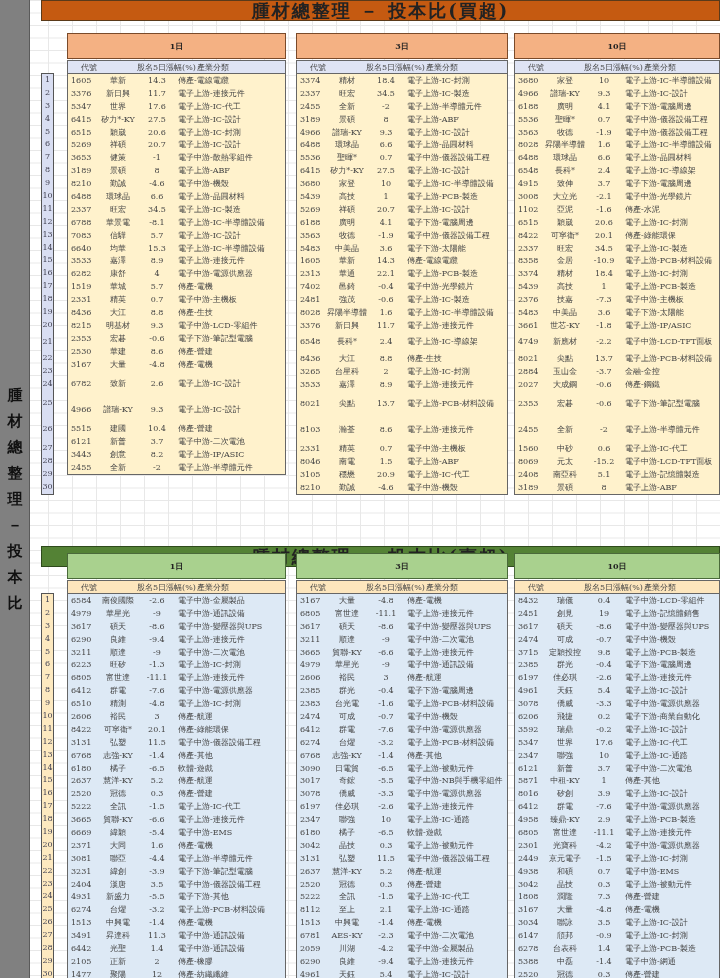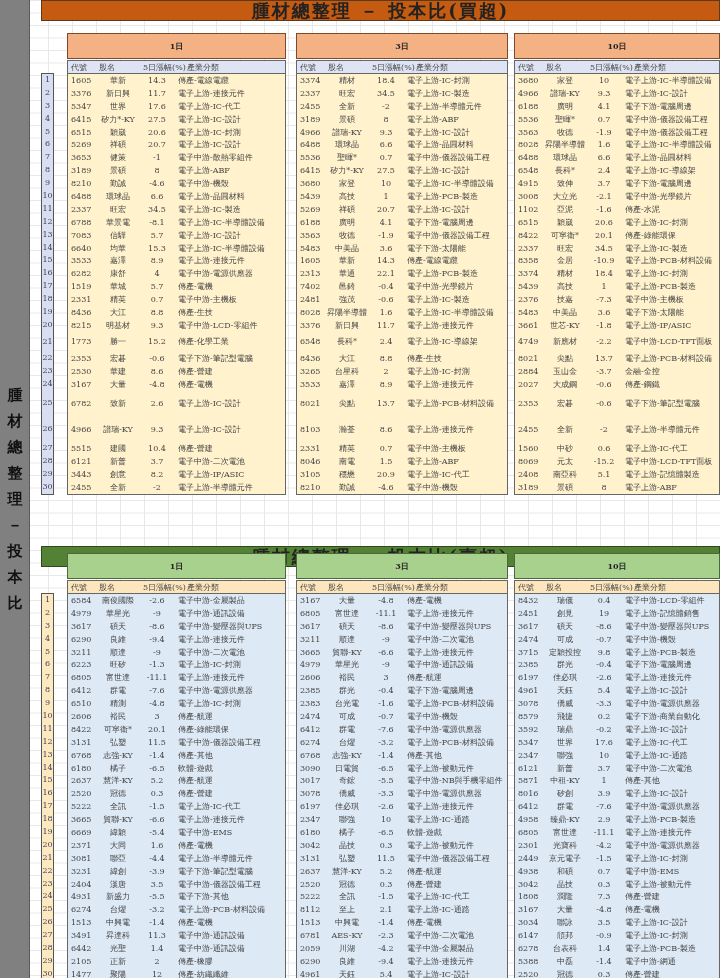--- a/index.html
+++ b/index.html
@@ -50,33 +50,33 @@
   .rownums.sell { background: #fde9c0; }
   .rownums .tall { height: 25.8px; line-height: 25.8px; }
   .rownums .tall2 { height: 20px; line-height: 20px; }
   .tbl {
     position: absolute; border: 1px solid #666;
   }
   .tbl.buy { background: #fff2cc; }
   .tbl.sell { background: #dde9f5; }
   .tbl .hdr {
     height: 13px; display: flex; align-items: center;
-    font-size: 8px; color: #444; padding-left: 3px; border-bottom: 1px solid #666;
+    font-size: 8px; color: #444; padding-left: 13px; border-bottom: 1px solid #666;
   }
   .tbl.buy .hdr { background: #dfe4f4; }
   .tbl.sell .hdr { background: #fde6bd; }
   .row { display: flex; height: 12.9px; align-items: center; font-size: 8px; color: #444; white-space: nowrap; }
   .row.tall { height: 25.8px; }
   .row.tall2 { height: 20px; }
   .c-code { width: 28px; padding-left: 3px; }
   .c-name { width: 44px; text-align: center; overflow: hidden; }
   .c-pct { width: 34px; text-align: center; }
   .c-ind { flex: 1; padding-left: 4px; overflow: hidden; }
   .h-code { width: 28px; }
-  .h-name { width: 44px; text-align: left; }
+  .h-name { width: 44px; text-align: right; }
   .h-pct { width: 44px; }
   .h-ind { flex: 1; }
 </style>
 </head>
 <body>
 
 <div class="side"></div>
 <div class="side-title" id="sideTitle">
     <div>腫</div>
     <div>材</div>
@@ -246,26 +246,20 @@
         <span class="c-name">大江</span>
         <span class="c-pct">8.8</span>
         <span class="c-ind">傳產-生技</span>
       </div>
       <div class="row">
         <span class="c-code">8215</span>
         <span class="c-name">明基材</span>
         <span class="c-pct">9.3</span>
         <span class="c-ind">電子中游-LCD-零組件</span>
       </div>
-      <div class="row tall2">
-        <span class="c-code">1773</span>
-        <span class="c-name">勝一</span>
-        <span class="c-pct">15.2</span>
-        <span class="c-ind">傳產-化學工業</span>
-      </div>
       <div class="row">
         <span class="c-code">2353</span>
         <span class="c-name">宏碁</span>
         <span class="c-pct">-0.6</span>
         <span class="c-ind">電子下游-筆記型電腦</span>
       </div>
       <div class="row">
         <span class="c-code">2530</span>
         <span class="c-name">華建</span>
         <span class="c-pct">8.6</span>
@@ -1158,21 +1152,21 @@
         <span class="c-pct">5.4</span>
         <span class="c-ind">電子上游-IC-設計</span>
       </div>
       <div class="row">
         <span class="c-code">3078</span>
         <span class="c-name">僑威</span>
         <span class="c-pct">-3.3</span>
         <span class="c-ind">電子中游-電源供應器</span>
       </div>
       <div class="row">
-        <span class="c-code">8579</span>
+        <span class="c-code">6206</span>
         <span class="c-name">飛捷</span>
         <span class="c-pct">0.2</span>
         <span class="c-ind">電子下游-商業自動化</span>
       </div>
       <div class="row">
         <span class="c-code">3592</span>
         <span class="c-name">瑞鼎</span>
         <span class="c-pct">-0.2</span>
         <span class="c-ind">電子上游-IC-設計</span>
       </div>

